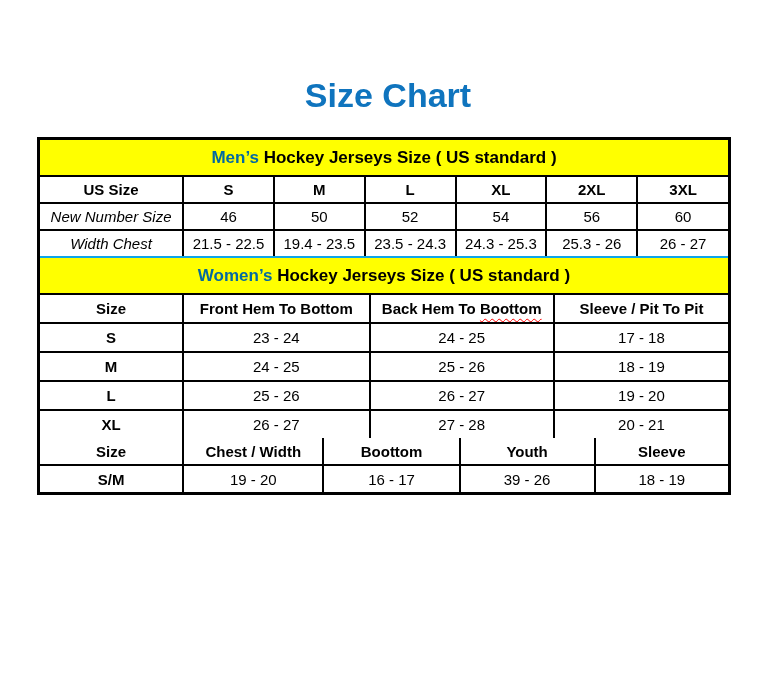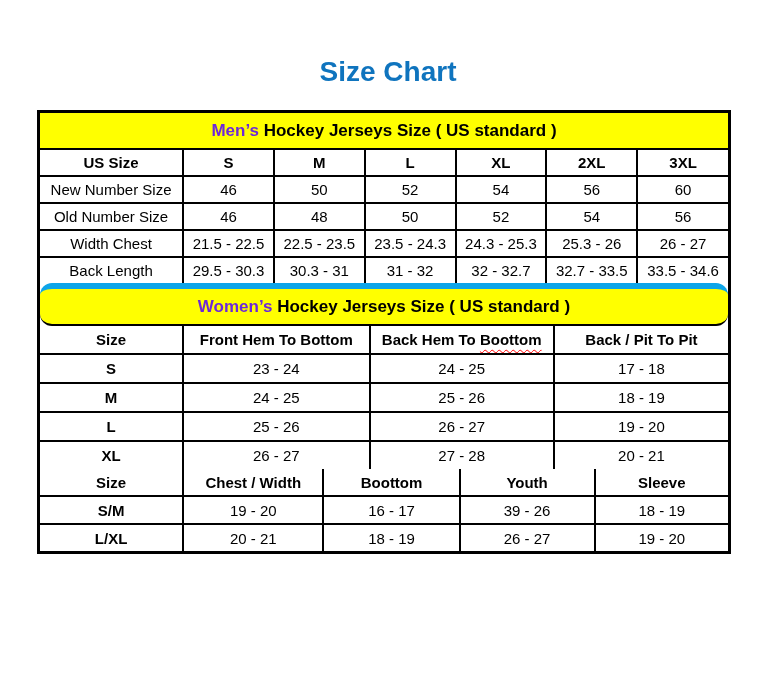--- a/index.html
+++ b/index.html
@@ -6,64 +6,63 @@
     margin: 0;
     padding: 0;
     background: #ffffff;
     width: 776px;
     height: 692px;
     overflow: hidden;
     font-family: "Liberation Sans", sans-serif;
     color: #000000;
   }
   .page-title {
-    margin: 56px 0 22px 0;
+    margin: 76px 0 22px 0;
     text-align: center;
-    font-size: 28px;
+    font-size: 34px;
     font-weight: bold;
     color: #0F74BE;
     letter-spacing: 0px;
   }
   .chart-wrap {
     box-sizing: border-box;
     width: 694px;
     margin-left: 37px;
     border: 3px solid #000000;
     background: #ffffff;
   }
   .banner {
     background: #FFFF00;
     text-align: center;
     font-size: 17px;
     font-weight: bold;
     padding: 8px 0 7px 0;
     border-bottom: 2px solid #000000;
   }
   .banner:not(:first-child) {
-    border-top: 6px solid #0ea5e9;
-    border-radius: 12px;
+    border-top: 2px solid #0ea5e9;
   }
-  .banner .hl { color: #6d28d9; }
+  .banner .hl { color: #0369a1; }
   table.grid {
     width: 100%;
     table-layout: fixed;
     border-collapse: collapse;
     border-style: hidden; 
   }
   table.grid th, table.grid td {
     border: 2px solid #000000;
     text-align: center;
     vertical-align: middle;
     font-size: 15px;
     padding: 0 2px;
     overflow: hidden;
     white-space: nowrap;
   }
   table.grid th { font-weight: bold; }
-  table.grid th.plain { font-weight: 400; }
+  table.grid th.plain { font-weight: 400; font-style: italic; }
   .t-mens th, .t-mens td { height: 25px; }
   .t-womens th, .t-womens td { height: 27px; }
   .t-youth th, .t-youth td { height: 26px; }
   .wavy {
     text-decoration: underline;
     text-decoration-style: wavy;
     text-decoration-color: #FF0000;
     text-decoration-thickness: 1px;
     text-underline-offset: 4px;
   }
@@ -100,62 +99,44 @@
         <tr>
           <th class="plain">New Number Size</th>
           <td>46</td>
           <td>50</td>
           <td>52</td>
           <td>54</td>
           <td>56</td>
           <td>60</td>
         </tr>
         <tr>
-          <th class="plain">Old Number Size</th>
-          <td>46</td>
-          <td>48</td>
-          <td>50</td>
-          <td>52</td>
-          <td>54</td>
-          <td>56</td>
-        </tr>
-        <tr>
           <th class="plain">Width Chest</th>
           <td>21.5 - 22.5</td>
-          <td>22.5 - 23.5</td>
+          <td>19.4 - 23.5</td>
           <td>23.5 - 24.3</td>
           <td>24.3 - 25.3</td>
           <td>25.3 - 26</td>
           <td>26 - 27</td>
-        </tr>
-        <tr>
-          <th class="plain">Back Length</th>
-          <td>29.5 - 30.3</td>
-          <td>30.3 - 31</td>
-          <td>31 - 32</td>
-          <td>32 - 32.7</td>
-          <td>32.7 - 33.5</td>
-          <td>33.5 - 34.6</td>
         </tr>
       </tbody>
     </table>
     <div class="banner"><span class="hl">Women’s</span><span> Hockey Jerseys Size ( US standard )</span></div>
     <table class="grid t-womens">
       <colgroup>
         <col style="width: 20.8%;">
         <col style="width: 27.1%;">
         <col style="width: 26.8%;">
         <col style="width: 25.3%;">
       </colgroup>
       <thead>
         <tr>
           <th>Size</th>
           <th>Front Hem To Bottom</th>
           <th><span>Back Hem To </span><span class="wavy">Boottom</span></th>
-          <th>Back / Pit To Pit</th>
+          <th>Sleeve / Pit To Pit</th>
         </tr>
       </thead>
       <tbody>
         <tr>
           <th class="bold">S</th>
           <td>23 - 24</td>
           <td>24 - 25</td>
           <td>17 - 18</td>
         </tr>
         <tr>
@@ -196,22 +177,15 @@
         </tr>
       </thead>
       <tbody>
         <tr>
           <th class="bold">S/M</th>
           <td>19 - 20</td>
           <td>16 - 17</td>
           <td>39 - 26</td>
           <td>18 - 19</td>
         </tr>
-        <tr>
-          <th class="bold">L/XL</th>
-          <td>20 - 21</td>
-          <td>18 - 19</td>
-          <td>26 - 27</td>
-          <td>19 - 20</td>
-        </tr>
       </tbody>
     </table>
   </div>
 
 </body></html>

